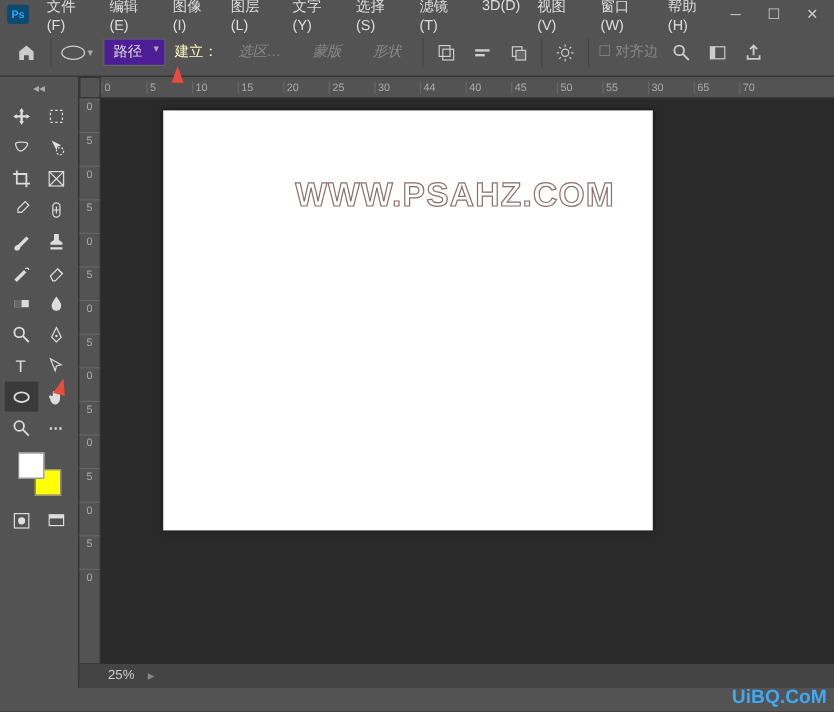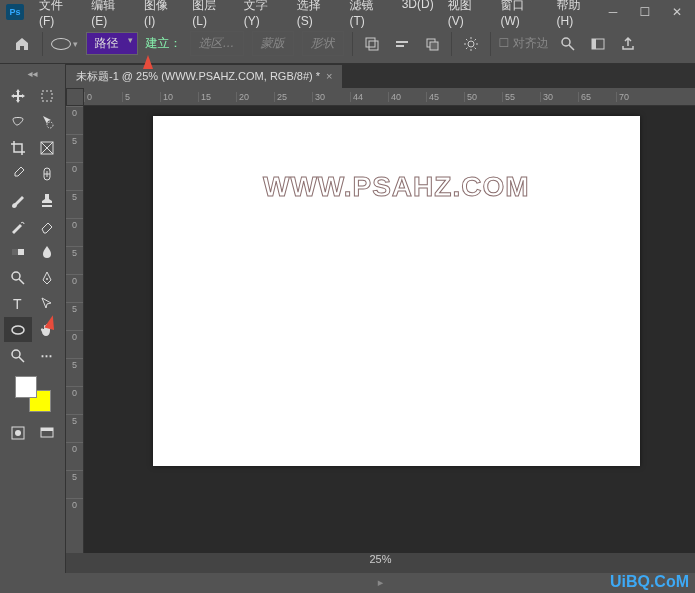--- a/index.html
+++ b/index.html
@@ -8,21 +8,21 @@
 .ps-logo { width: 18px; height: 16px; background: #0c4a6e; color: #31a8ff; font-weight: bold; font-size: 9px; display: flex; align-items: center; justify-content: center; border-radius: 2px; margin-right: 10px; }
 .menubar { display: flex; gap: 4px; flex: 1; }
 .menu-item { padding: 2px 5px; cursor: pointer; font-size: 12px; }
 .win-controls { display: flex; gap: 8px; margin-left: auto; }
 .win-btn { width: 24px; height: 20px; display: flex; align-items: center; justify-content: center; cursor: pointer; color: #ccc; }
 .optionsbar { height: 40px; background: #535353; border-bottom: 1px solid #333; display: flex; align-items: center; padding: 0 10px; gap: 8px; }
 .home-btn { width: 24px; height: 24px; display: flex; align-items: center; justify-content: center; }
 .tool-preset { display: flex; align-items: center; gap: 2px; }
 .ellipse-preview { width: 20px; height: 12px; border: 1.5px solid #ccc; border-radius: 50%; }
 .mode-select { background: #4c1d95; border: 1px solid #666; padding: 2px 18px 2px 8px; color: #ddd; position: relative; font-size: 12px; }
-.opt-label { color: #86efac; font-size: 12px; }
+.opt-label { color: #fef9c3; font-size: 12px; }
 .opt-btn { padding: 3px 8px; color: #888; border: 1px solid #555; font-size: 12px; font-style: italic; }
 .opt-icon { width: 22px; height: 22px; display: flex; align-items: center; justify-content: center; color: #ccc; }
 .divider { width: 1px; height: 24px; background: #444; }
 .main-area { display: flex; height: calc(100% - 84px); }
 .tools-panel { width: 66px; background: #535353; border-right: 1px solid #333; display: flex; flex-direction: column; align-items: center; padding-top: 4px; }
 .tools-collapse { font-size: 10px; color: #aaa; margin-bottom: 4px; }
 .tools-grid { display: grid; grid-template-columns: 28px 28px; gap: 1px; }
 .tool-btn { width: 28px; height: 25px; display: flex; align-items: center; justify-content: center; color: #ddd; cursor: pointer; position: relative; }
 .tool-btn.active { background: #3a3a3a; }
 .color-swatches { margin-top: 8px; position: relative; width: 36px; height: 36px; }
@@ -32,23 +32,23 @@
 .tab-bar { height: 24px; background: #323232; display: flex; align-items: center; }
 .doc-tab { background: #535353; padding: 4px 10px; font-size: 11px; color: #ddd; display: flex; align-items: center; gap: 6px; }
 .tab-close { color: #aaa; cursor: pointer; }
 .ruler-corner { position: absolute; top: 0; left: 0; width: 18px; height: 18px; background: #535353; border: 1px solid #333; z-index: 2; }
 .ruler-h { position: absolute; top: 0; left: 18px; right: 0; height: 18px; background: #535353; border-bottom: 1px solid #333; display: flex; align-items: center; font-size: 9px; color: #aaa; overflow: hidden; }
 .ruler-h span { display: inline-block; width: 38px; padding-left: 2px; border-left: 1px solid #666; }
 .ruler-v { position: absolute; top: 18px; left: 0; width: 18px; bottom: 0; background: #535353; border-right: 1px solid #333; font-size: 9px; color: #aaa; }
 .ruler-v span { display: block; height: 28px; padding-top: 1px; text-align: center; border-top: 1px solid #666; }
 .canvas-viewport { flex: 1; position: relative; background: #2a2a2a; overflow: hidden; }
 .canvas-area { position: absolute; top: 18px; left: 18px; right: 0; bottom: 0; background: #2a2a2a; display: flex; align-items: flex-start; justify-content: flex-start; }
-.canvas { background: #fff; margin-top: 10px; margin-left: 69px; width: 487px; height: 350px; position: relative; box-shadow: 0 0 5px rgba(0,0,0,0.5); }
+.canvas { background: #fff; margin-top: 10px; margin-left: 52px; width: 408px; height: 350px; position: relative; box-shadow: 0 0 5px rgba(0,0,0,0.5); }
 .watermark { position: absolute; top: 55px; left: 110px; font-size: 28px; font-weight: bold; -webkit-text-stroke: 1px #8b6f6f; color: transparent; letter-spacing: 1px; }
-.statusbar { height: 20px; background: #444; display: flex; align-items: center; padding: 0 24px; gap: 11px; font-size: 11px; color: #ccc; flex-direction: column; }
+.statusbar { height: 20px; background: #444; display: flex; align-items: center; padding: 0 24px; gap: 11px; font-size: 11px; color: #ccc; }
 .red-arrow { position: absolute; width: 0; height: 0; z-index: 100; pointer-events: none; }
 .arrow1 { top: 55px; left: 143px; border-left: 5px solid transparent; border-right: 5px solid transparent; border-bottom: 14px solid #e74c3c; }
 .arrow2 { top: 315px; left: 46px; border-left: 5px solid transparent; border-right: 5px solid transparent; border-bottom: 14px solid #e74c3c; transform: rotate(15deg); }
 .brand { position: absolute; bottom: 2px; right: 6px; font-size: 16px; font-weight: bold; color: #3da9f5; z-index: 50; }
 svg { pointer-events: none; }
 </style>
 </head>
 <body>
 
 <div class="titlebar">
@@ -276,26 +276,20 @@
       <div class="tool-btn">
           <svg width="16" height="16">
             <rect x="2" y="3" width="12" height="9" fill="none" stroke="#ddd"></rect>
             <rect x="2" y="3" width="12" height="3" fill="#ddd"></rect>
           </svg>
         </div>
     </div>
   </div>
 
   <div class="workspace">
-    <div class="tab-bar">
-      <div class="doc-tab">
-        <span>未标题-1 @ 25% (WWW.PSAHZ.COM, RGB/8#) *</span>
-        <span class="tab-close">×</span>
-      </div>
-    </div>
     <div class="canvas-viewport">
       <div class="ruler-corner"></div>
       <div class="ruler-h" id="ruler-h">
           <span>0</span>
           <span>5</span>
           <span>10</span>
           <span>15</span>
           <span>20</span>
           <span>25</span>
           <span>30</span>

